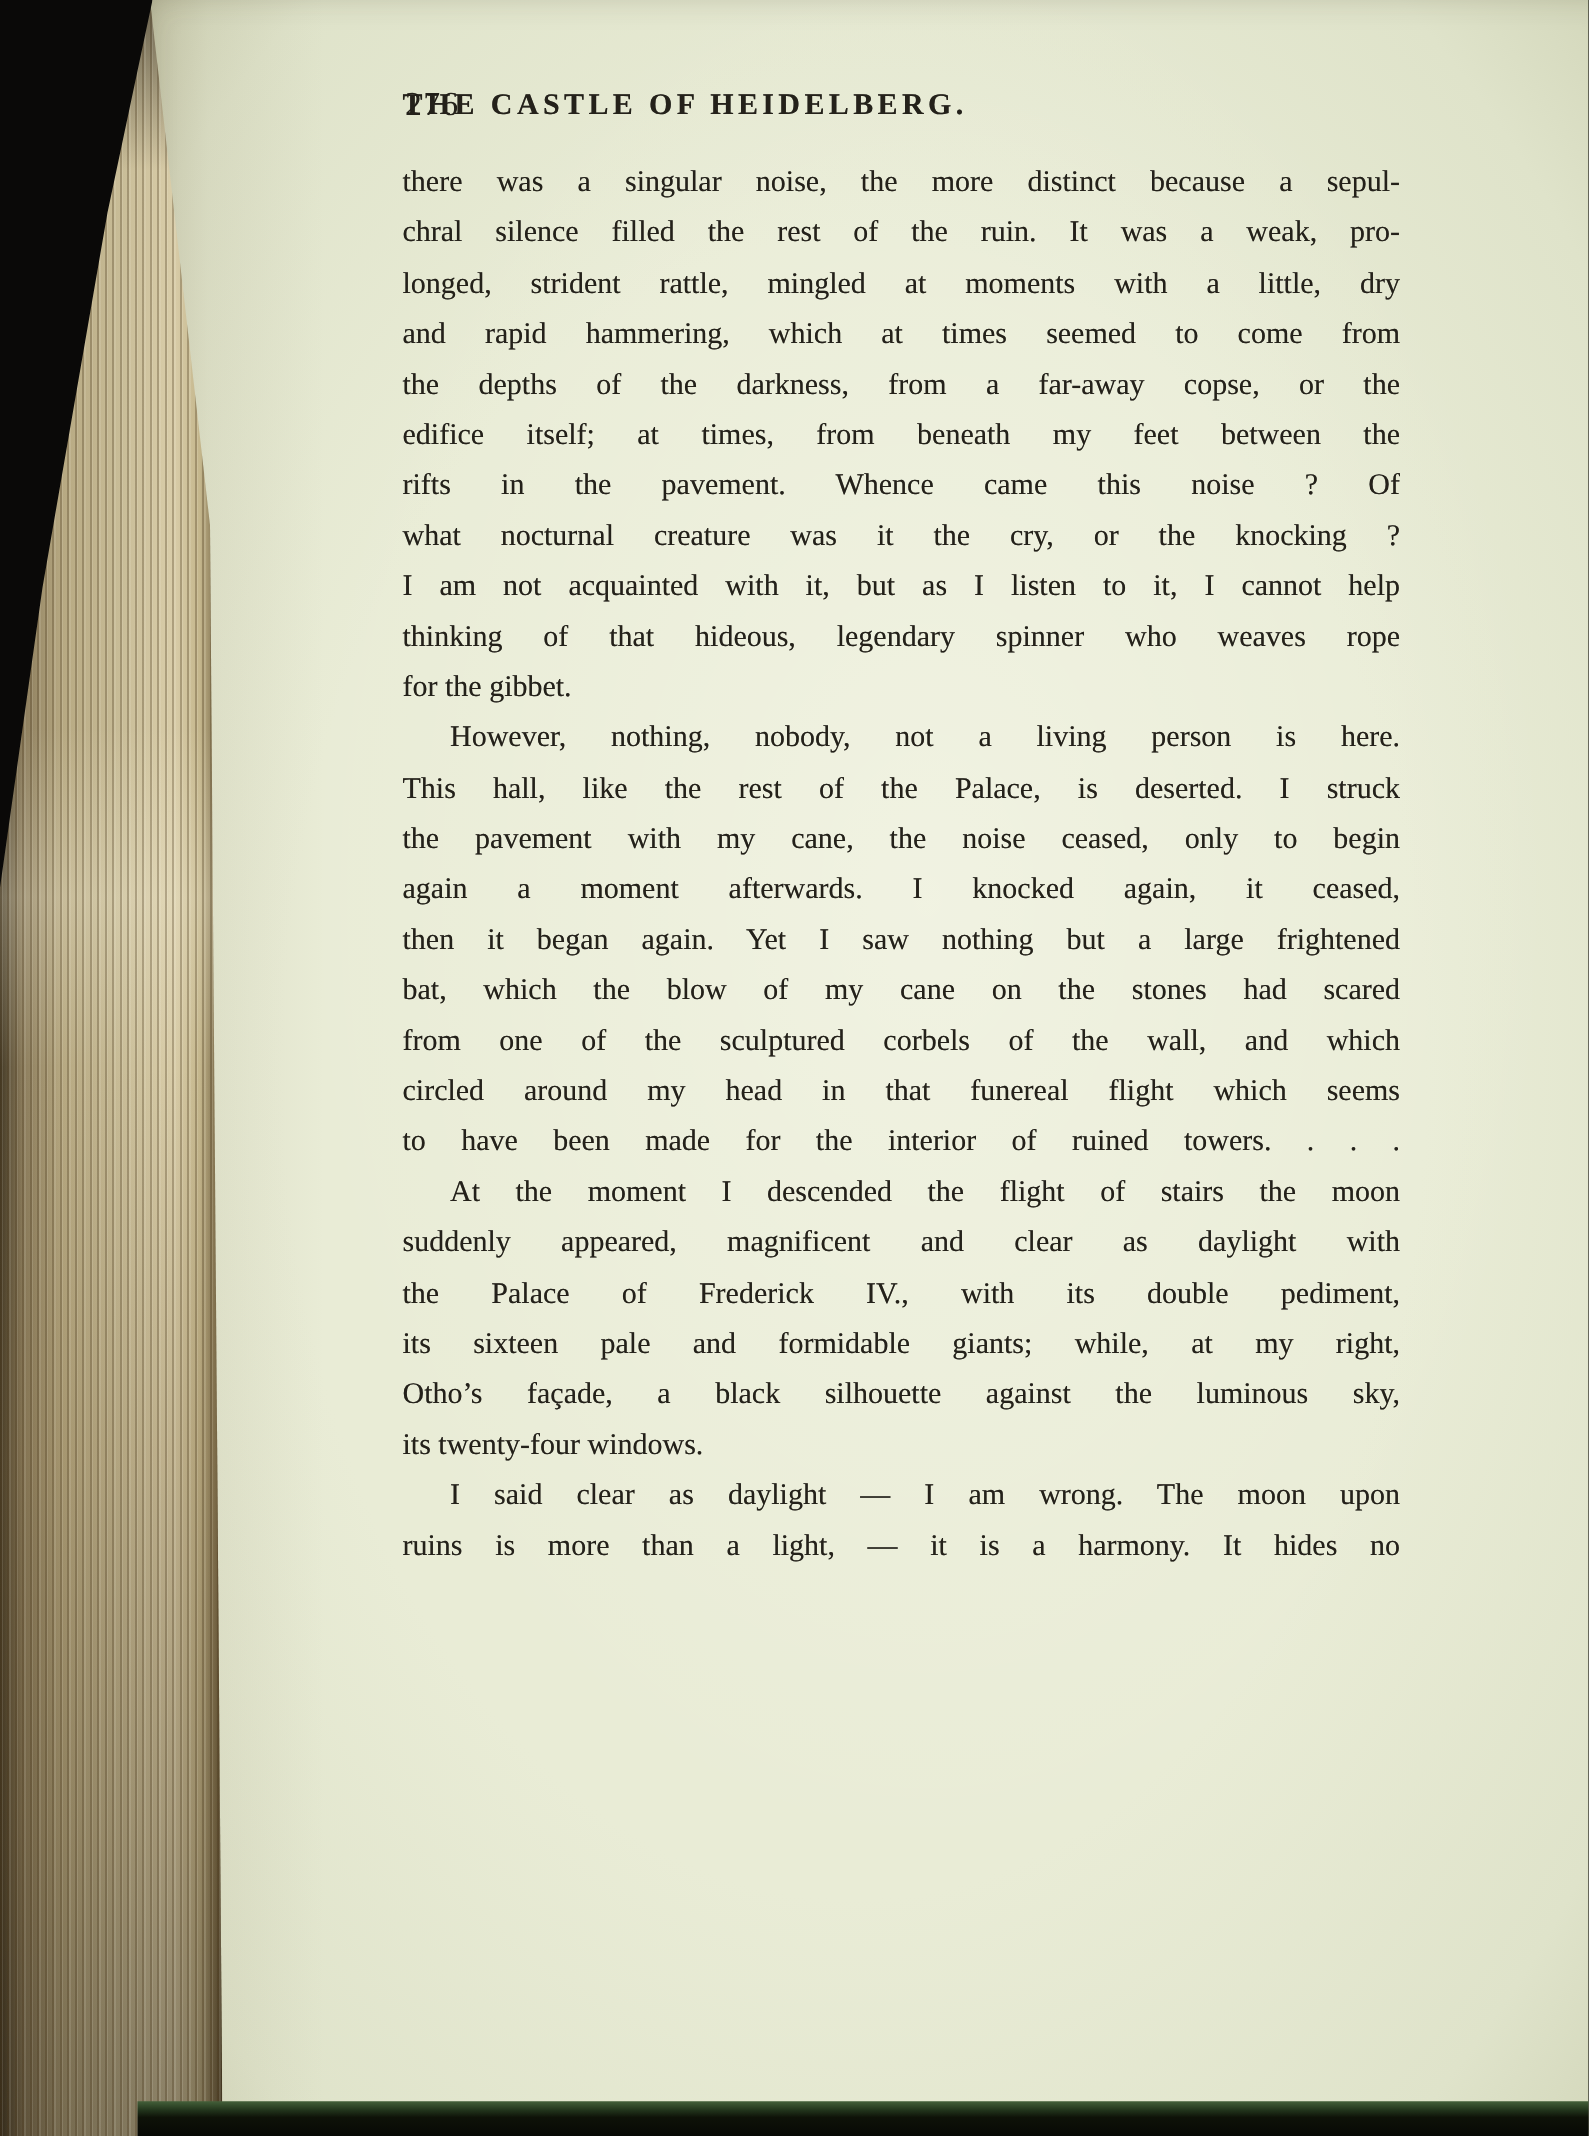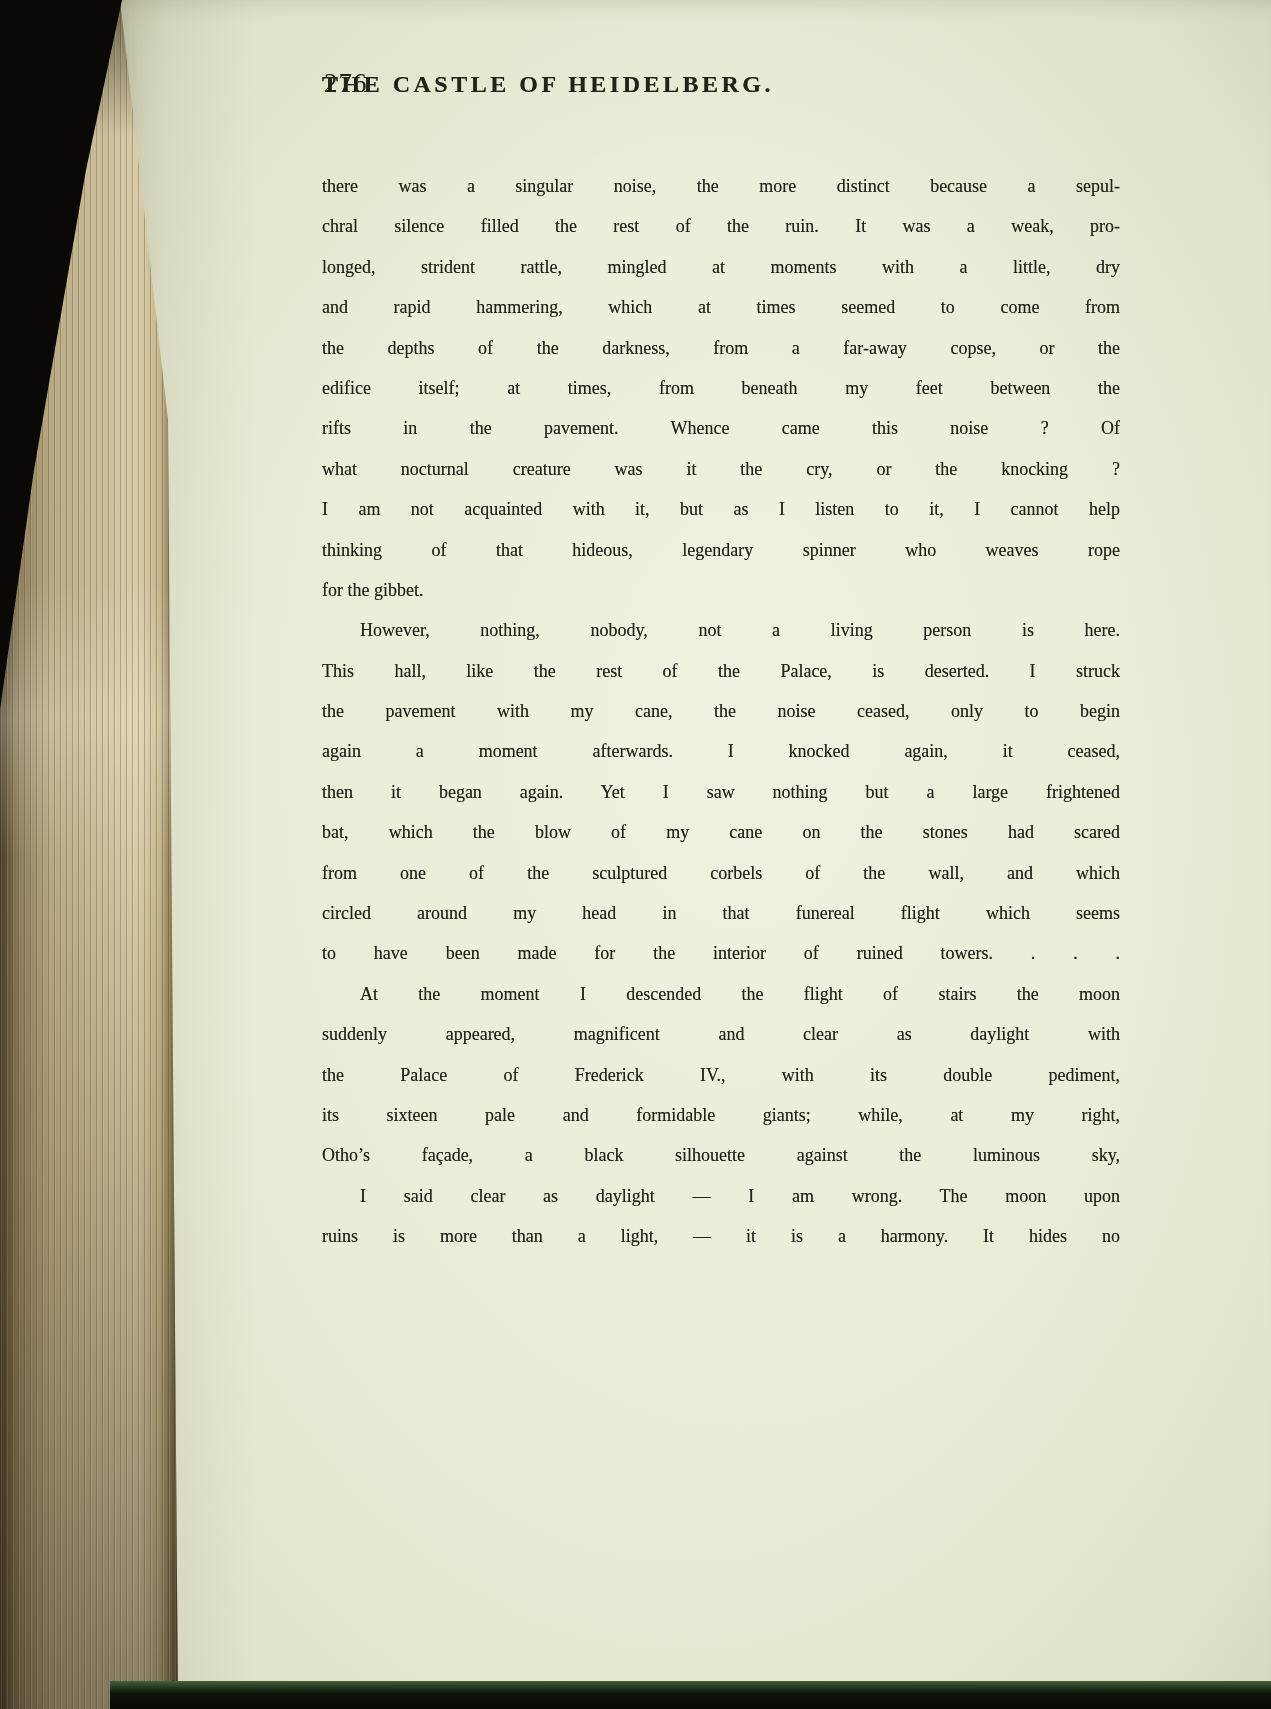--- a/index.html
+++ b/index.html
@@ -69,24 +69,23 @@
     position:absolute;left:0;top:1px;width:100%;
     text-align:left;
     font-size:24px;line-height:38px;
     letter-spacing:3.5px;
     font-weight:600;
     color:var(--ink);
     text-shadow:0 0 0.4px rgba(0,0,0,0.5);
   }
   .body-text{
     position:absolute;left:0;top:126px;width:798px;
-    font-size:18px;
+    font-size:24px;
     color:var(--ink);
     text-shadow:0 0 0.4px rgba(0,0,0,0.45);
-    margin-top:40px;
   }
   .line{
     height:40.4px;line-height:40.4px;
     text-align:justify;
     text-align-last:justify;
     overflow:visible;
     white-space:normal;
   }
   .line.indent{ padding-left:38px; }
   .line.endline{ text-align-last:left; }
@@ -124,17 +123,18 @@
         <div class="line">then it began again.  Yet I saw nothing but a large frightened</div>
         <div class="line">bat, which the blow of my cane on the stones had scared</div>
         <div class="line">from one of the sculptured corbels of the wall, and which</div>
         <div class="line">circled around my head in that funereal flight which seems</div>
         <div class="line">to have been made for the interior of ruined towers. . . .</div>
         <div class="line indent">At the moment I descended the flight of stairs the moon</div>
         <div class="line">suddenly appeared, magnificent and clear as daylight with</div>
         <div class="line">the Palace of Frederick IV., with its double pediment,</div>
         <div class="line">its sixteen pale and formidable giants; while, at my right,</div>
         <div class="line">Otho’s façade, a black silhouette against the luminous sky,</div>
+        <div class="line endline">its twenty-four windows.</div>
         <div class="line indent">I said clear as daylight — I am wrong.  The moon upon</div>
         <div class="line">ruins is more than a light, — it is a harmony.  It hides no</div>
       </div>
   </div>
 </div>
 
 </body></html>

